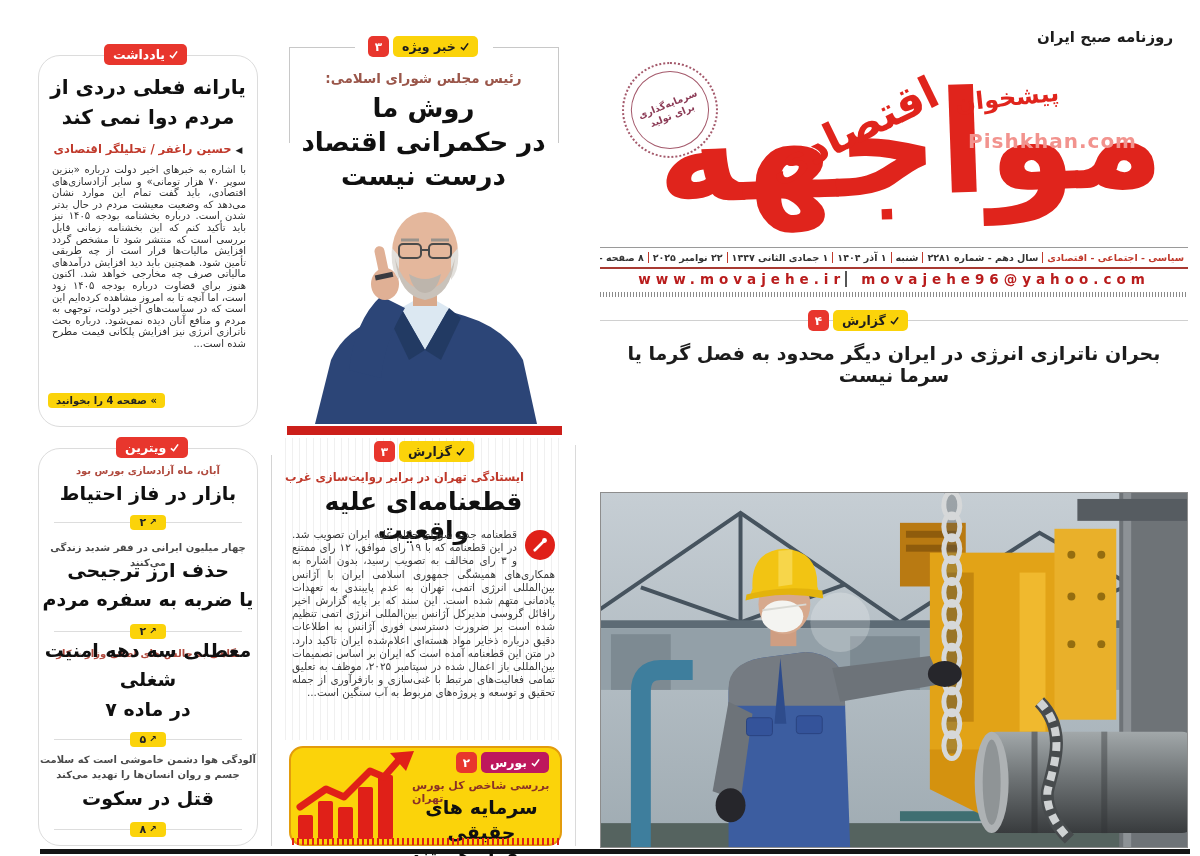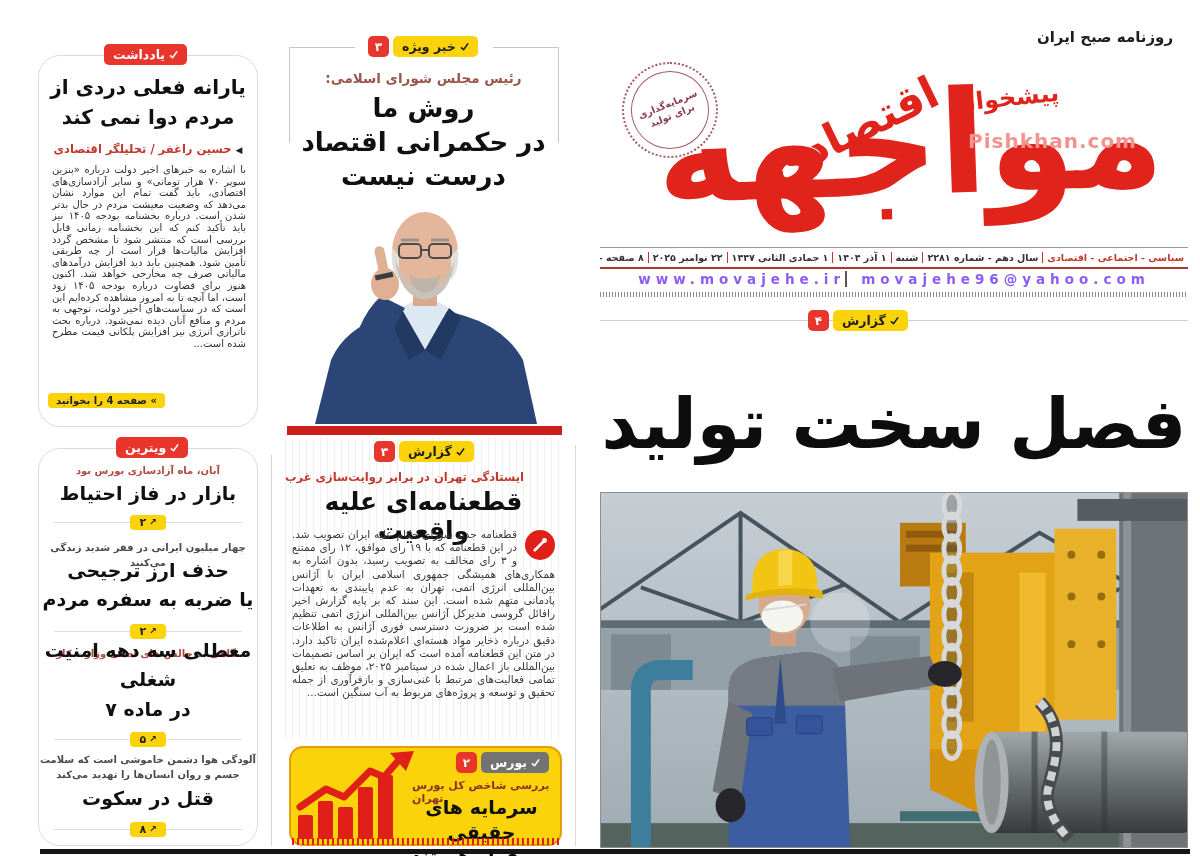--- a/index.html
+++ b/index.html
@@ -5,37 +5,37 @@
   * { margin:0; padding:0; box-sizing:border-box; }
   html,body { background:#ffffff; }
   body { font-family:"DejaVu Sans", sans-serif; }
   .page { position:relative; width:1200px; height:856px; background:#fff; overflow:hidden; direction:rtl; }
 
   
   .tag { position:absolute; display:flex; align-items:center; gap:4px; height:21px; font-size:12.5px; font-weight:bold; z-index:5; }
   .tag .lbl { display:flex; align-items:center; gap:4px; background:#fbd30a; color:#1d1d1d; padding:0 9px; height:21px; border-radius:5px; white-space:nowrap; }
   .tag .num { background:#e8362d; color:#fff; width:21px; height:21px; border-radius:5px; display:flex; align-items:center; justify-content:center; font-size:12px; }
   .tag.red .lbl { background:#e8362d; color:#fff; }
-  .tag.dark .lbl { background:#737373; color:#fff; }
+  .tag.dark .lbl { background:#be185d; color:#fff; }
   .tick { flex:0 0 auto; }
 
   
   .tagline { position:absolute; left:1020px; top:28px; width:170px; text-align:center; font-size:15px; font-weight:bold; color:#1d1d1d; }
   .logo-main { position:absolute; left:630px; top:46px; width:560px; height:198px; line-height:198px; text-align:center; font-size:142px; font-weight:bold; color:#e0241c; transform:rotate(-2deg); z-index:1; }
   .logo-sub { position:absolute; left:760px; top:104px; font-size:44px; font-weight:bold; color:#e0241c; transform:rotate(-26deg); z-index:2; }
   .logo-overlay { position:absolute; left:955px; top:84px; font-size:24px; font-weight:bold; color:#e0241c; transform:rotate(-6deg); z-index:2; }
   .watermark { position:absolute; left:968px; top:129px; font-size:20px; font-weight:bold; color:#f2938e; direction:ltr; letter-spacing:1px; z-index:3; }
   .seal { position:absolute; left:622px; top:62px; width:96px; height:96px; border:2px dotted #a4596b; border-radius:50%; display:flex; align-items:center; justify-content:center; background:#fff; z-index:2; }
   .seal-inner { width:78px; height:78px; border:1px solid #a4596b; border-radius:50%; display:flex; flex-direction:column; align-items:center; justify-content:center; transform:rotate(-22deg); color:#8b3a55; font-size:9.5px; font-weight:bold; line-height:1.3; text-align:center; }
 
   .infobar { position:absolute; left:600px; top:247px; width:588px; height:22px; display:flex; align-items:center; justify-content:space-between; border-top:1px solid #9a9a9a; border-bottom:2px solid #a83a32; font-size:9.5px; font-weight:bold; color:#333; white-space:nowrap; overflow:hidden; }
   .infobar .seg { padding:0 4px; }
   .infobar .seg:not(:last-child) { border-left:1px solid #c0392b; }
   .infobar .seg-red { color:#c0392b; }
-  .urlbar { position:absolute; left:600px; top:271px; width:588px; display:flex; justify-content:center; align-items:flex-start; direction:ltr; font-size:13.5px; font-weight:bold; color:#8b5cf6; }
+  .urlbar { position:absolute; left:600px; top:271px; width:588px; display:flex; justify-content:center; align-items:flex-start; direction:ltr; font-size:13.5px; font-weight:bold; color:#b91c1c; }
   .urlbar span { letter-spacing:5px; }
   .urlbar .email { border-left:2px solid #555; padding-left:14px; }
   .hatchline { position:absolute; left:600px; top:292px; width:588px; height:5px; background:repeating-linear-gradient(90deg,#8a8a8a 0 1px, transparent 1px 3px); }
 
   .lead-rule { position:absolute; left:600px; top:320px; width:588px; height:1px; background:#d0d0d0; }
   .lead-kicker { position:absolute; left:600px; top:342px; width:588px; text-align:center; font-size:19px; font-weight:900; color:#1c1c1c; }
   .lead-headline { position:absolute; left:600px; top:368px; width:588px; text-align:center; font-size:70px; line-height:112px; font-weight:900; color:#0d0d0d; }
   .lead-photo { position:absolute; left:600px; top:492px; width:588px; height:356px; border:1px solid #8d8d8d; background:#b9c2c8; }
   .lead-photo svg { display:block; width:100%; height:100%; }
   .bottom-bar { position:absolute; left:40px; top:849px; width:1150px; height:5px; background:#151515; }
@@ -122,21 +122,21 @@
   <div class="lead-rule"></div>
   <div class="tag" style="left:808px; top:310px;">
     <span class="lbl">
         <svg class="tick" width="9" height="9" viewBox="0 0 10 10">
           <path d="M1 6 L4 8.5 L9 1.5" fill="none" stroke="currentColor" stroke-width="1.8"></path>
         </svg>
         <span>گزارش</span>
       </span>
     <span class="num">۴</span>
   </div>
-  <div class="lead-headline">فصل سخت تولید</div>
+  <div class="lead-kicker">بحران ناترازی انرژی در ایران دیگر محدود به فصل گرما یا سرما نیست</div>
 
   <div class="lead-photo">
     <svg viewBox="0 0 588 356" preserveAspectRatio="none">
       <defs>
         <linearGradient id="sky" x1="0" y1="0" x2="0" y2="1">
             <stop offset="0" stop-color="#c6ced4"></stop>
             <stop offset="1" stop-color="#9fabb2"></stop>
           </linearGradient>
         <linearGradient id="cyl" x1="0" y1="0" x2="0" y2="1">
             <stop offset="0" stop-color="#a2a8aa"></stop>

